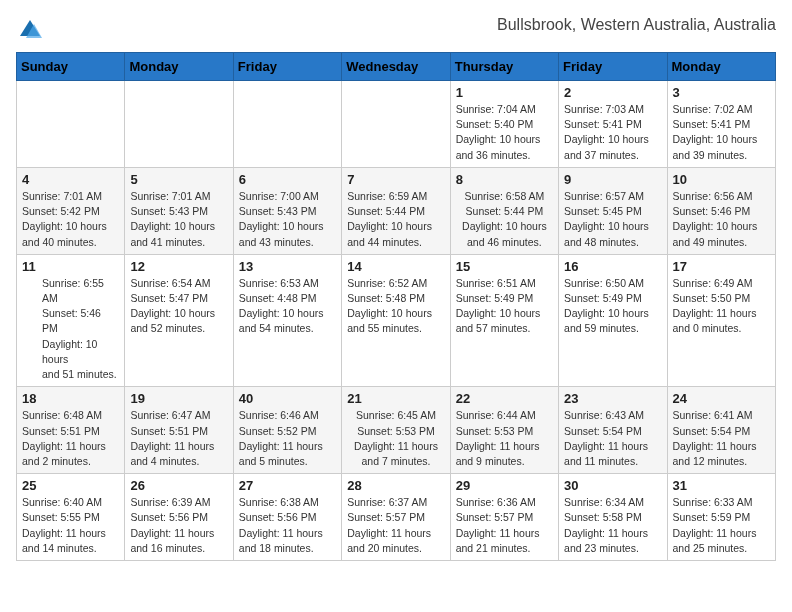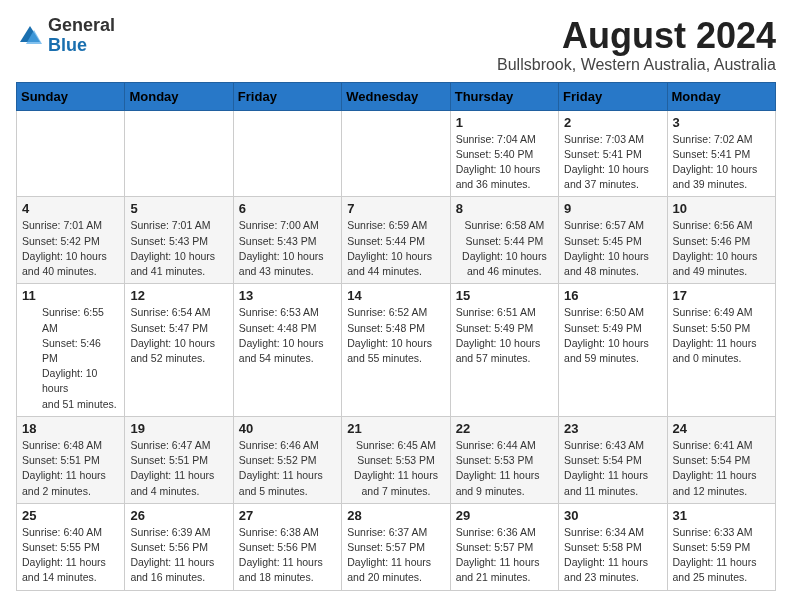--- a/index.html
+++ b/index.html
@@ -90,27 +90,22 @@
   </style>
 </head>
 <body>
 
 <div class="header">
   <div class="logo">
     <svg class="logo-icon" viewBox="0 0 28 28">
       <polygon points="14,4 24,20 4,20" fill="#1a6faf"></polygon>
       <polygon points="18,8 26,22 10,22" fill="#4da6e8" opacity="0.7"></polygon>
     </svg>
-    <div class="logo-text">
-      <span class="logo-general">General</span><br>
-      <span class="logo-blue">Blue</span>
-    </div>
   </div>
   <div class="title-block">
-    <div class="cal-title">August 2024</div>
     <div class="cal-subtitle">Bullsbrook, Western Australia, Australia</div>
   </div>
 </div>
 
 <table class="calendar">
   <thead>
     <tr>
     <th>Sunday</th>
         <th>Monday</th>
         <th>Friday</th>

